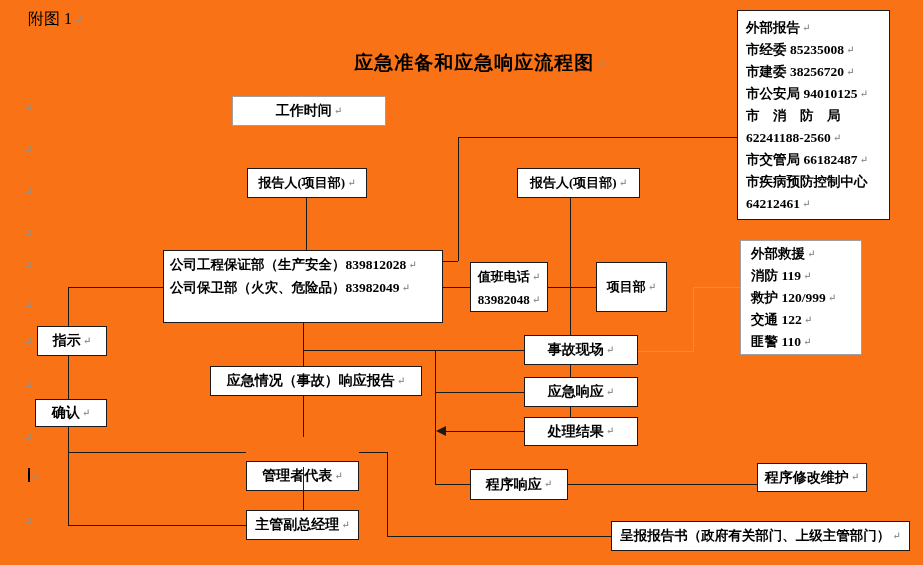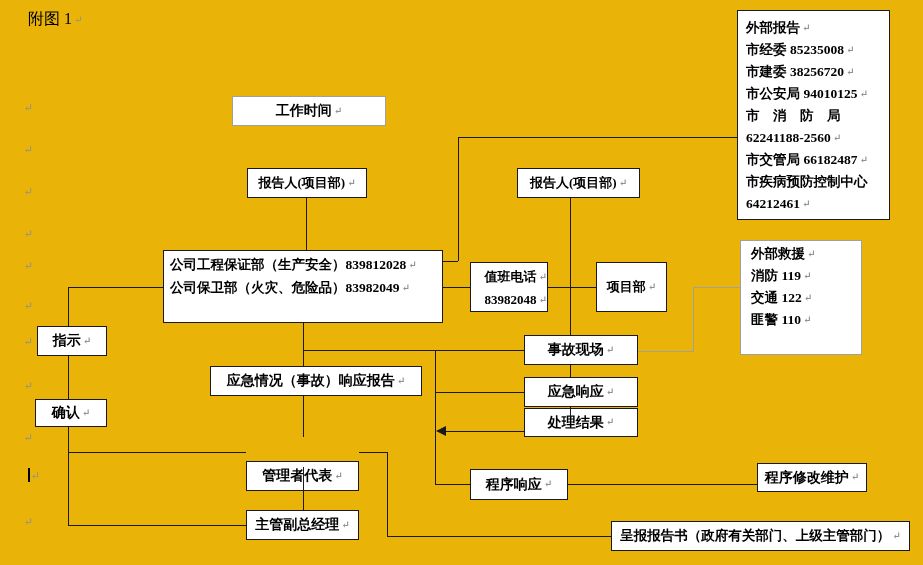--- a/index.html
+++ b/index.html
@@ -1,20 +1,20 @@
 <!DOCTYPE html>
 <html style="--line: #1a1a1a; --gray-line: #a0a0a0; --mark: #909090; --text: #000000;"><head>
 <meta charset="utf-8">
 <style>
   :root{
     --line:#1a1a1a; --gray-line:#a0a0a0; --mark:#909090; --text:#000000;
   }
   html,body{margin:0;padding:0;background:#ffffff;}
   #canvas{
-    position:relative;width:923px;height:565px;background:#eab308;overflow:hidden;
+    position:relative;width:923px;height:565px;background:#f97316;overflow:hidden;
     font-family:"Liberation Serif","DejaVu Serif",serif;color:var(--text);
   }
   .box{
     position:absolute;border:1.5px solid var(--line);background:#ffffff;
     display:flex;align-items:center;justify-content:center;
     font-size:14px;line-height:1.25;white-space:nowrap;box-sizing:border-box;font-weight:bold;
   }
   .box.gray{border:1px solid var(--gray-line);}
   .box.multiline{display:block;white-space:normal;}
   .box.multiline .ln{white-space:nowrap;}
@@ -33,20 +33,21 @@
     border-right:10px solid var(--line);
   }
   .cursor-bar{position:absolute;width:2px;height:14px;background:#000;}
 </style>
 </head>
 <body>
 
 <div id="canvas">
 
   <div class="figure-label pm">附图 1</div>
+  <div class="title pm">应急准备和应急响应流程图</div>
 
   <span class="rmark" style="left:24px;top:102px"></span>
   <span class="rmark" style="left:24px;top:144px"></span>
   <span class="rmark" style="left:24px;top:186px"></span>
   <span class="rmark" style="left:24px;top:228px"></span>
   <span class="rmark" style="left:24px;top:260px"></span>
   <span class="rmark" style="left:24px;top:300px"></span>
   <span class="rmark" style="left:24px;top:336px"></span>
   <span class="rmark" style="left:24px;top:380px"></span>
   <span class="rmark" style="left:24px;top:432px"></span>
@@ -69,40 +70,41 @@
     <div class="ln pm" style="line-height:22px">市交管局 66182487</div>
     <div class="ln" style="line-height:22px">市疾病预防控制中心</div>
     <div class="ln pm" style="line-height:22px">64212461</div>
   </div>
 
   <div class="box multiline" style="left:163px;top:250px;width:280px;height:73px;padding:2px 6px;font-size:13.5px">
     <div class="ln pm" style="line-height:23px">公司工程保证部（生产安全）839812028</div>
     <div class="ln pm" style="line-height:23px">公司保卫部（火灾、危险品）83982049</div>
   </div>
 
-  <div class="box multiline" style="left:470px;top:262px;width:78px;height:50px;padding-top:2px;text-align:right;font-size:13px">
+  <div class="box multiline" style="left:470px;top:262px;width:78px;height:50px;padding-top:2px;text-align:center;font-size:13px">
     <div class="ln pm" style="line-height:23px">值班电话</div>
     <div class="ln pm" style="line-height:23px">83982048</div>
   </div>
   <div class="box pm" style="left:596px;top:262px;width:71px;height:50px;font-size:13px">项目部</div>
 
   <div class="box multiline gray" style="left:740px;top:240px;width:122px;height:115px;padding:2px 10px;font-size:13.5px">
     <div class="ln pm" style="line-height:22px">外部救援</div>
     <div class="ln pm" style="line-height:22px">消防 119</div>
+    <div class="ln pm" style="line-height:22px">救护 120/999</div>
     <div class="ln pm" style="line-height:22px">交通 122</div>
     <div class="ln pm" style="line-height:22px">匪警 110</div>
   </div>
 
   <div class="box pm" style="left:37px;top:326px;width:70px;height:30px">指示</div>
   <div class="box pm" style="left:35px;top:399px;width:72px;height:28px">确认</div>
 
   <div class="box pm" style="left:524px;top:335px;width:114px;height:30px">事故现场</div>
   <div class="box pm" style="left:210px;top:366px;width:212px;height:30px">应急情况（事故）响应报告</div>
   <div class="box pm" style="left:524px;top:377px;width:114px;height:30px">应急响应</div>
-  <div class="box pm" style="left:524px;top:408px;width:114px;height:29px">处理结果</div>
+  <div class="box pm" style="left:524px;top:417px;width:114px;height:29px">处理结果</div>
   <div class="box pm" style="left:246px;top:461px;width:113px;height:30px">管理者代表</div>
   <div class="box pm" style="left:470px;top:469px;width:98px;height:31px">程序响应</div>
   <div class="box pm" style="left:757px;top:463px;width:110px;height:29px">程序修改维护</div>
   <div class="box pm" style="left:246px;top:510px;width:113px;height:30px">主管副总经理</div>
   <div class="box pm" style="left:611px;top:521px;width:299px;height:30px;font-size:13.5px">呈报报告书（政府有关部门、上级主管部门）</div>
 
   <div class="vl" style="left:306px;top:198px;height:52px"></div>
 
   <div class="hl" style="left:458px;top:137px;width:279px"></div>
   <div class="vl" style="left:458px;top:137px;height:124px"></div>

